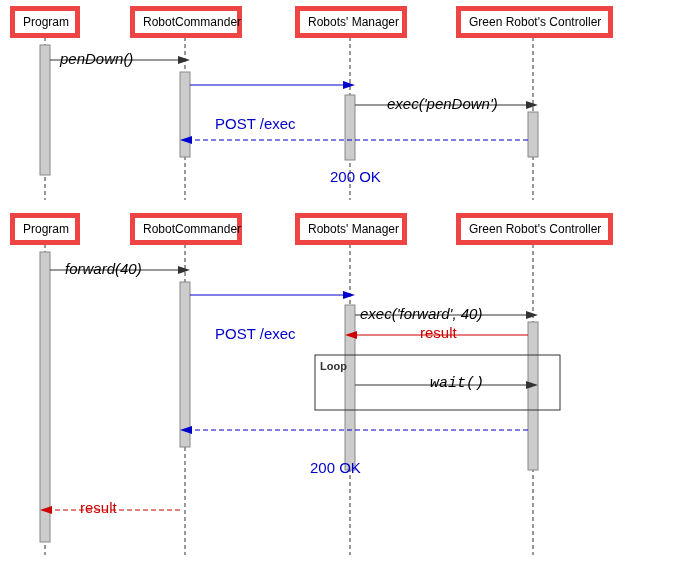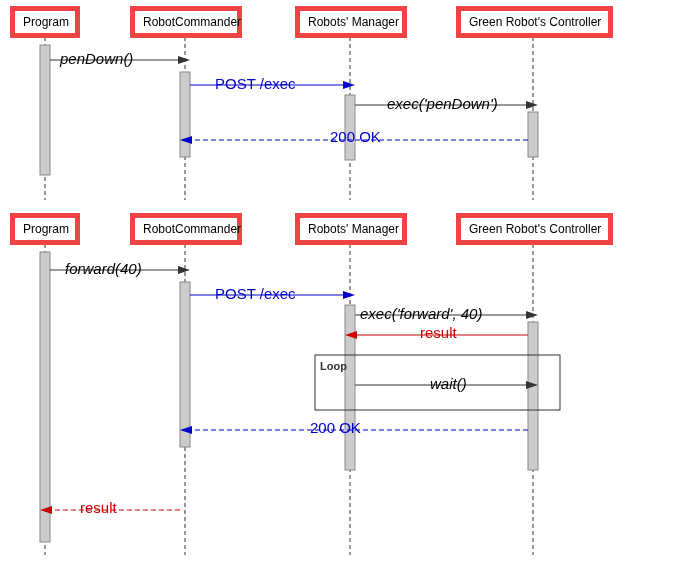--- a/index.html
+++ b/index.html
@@ -37,20 +37,21 @@
     .label {
       position: absolute;
       font-size: 15px;
       white-space: nowrap;
     }
     .label-italic {
       font-style: italic;
     }
     .label-blue {
       color: #0000cc;
+      margin-top: 40px;
     }
   </style>
 </head>
 <body>
 
 <div id="diagram">
   <svg id="diagram-svg">
 
     <line x1="45" y1="30" x2="45" y2="200" stroke="#333" stroke-width="1" stroke-dasharray="4,3"></line>
 
@@ -133,16 +134,16 @@
 
   <div class="actor-box" style="left:10px; top:213px; width:70px;">Program</div>
   <div class="actor-box" style="left:130px; top:213px; width:112px;">RobotCommander</div>
   <div class="actor-box" style="left:295px; top:213px; width:112px;">Robots' Manager</div>
   <div class="actor-box" style="left:456px; top:213px; width:157px;">Green Robot's Controller</div>
 
   <div class="label label-italic" style="left:65px; top:260px;">forward(40)</div>
   <div class="label label-blue" style="left:215px; top:285px;">POST /exec</div>
   <div class="label label-italic" style="left:360px; top:305px;">exec('forward', 40)</div>
   <div class="label" style="left:420px; top:324px; color:#cc0000;">result</div>
-  <div class="label label-italic" style="left:430px; top:375px;">wait()</div>
+  <div class="label label-italic" style="left:430px; top:375px;font-family:Liberation Mono, monospace;">wait()</div>
   <div class="label label-blue" style="left:310px; top:419px;">200 OK</div>
   <div class="label" style="left:80px; top:499px; color:#cc0000;">result</div>
 </div>
 
 </body></html>

